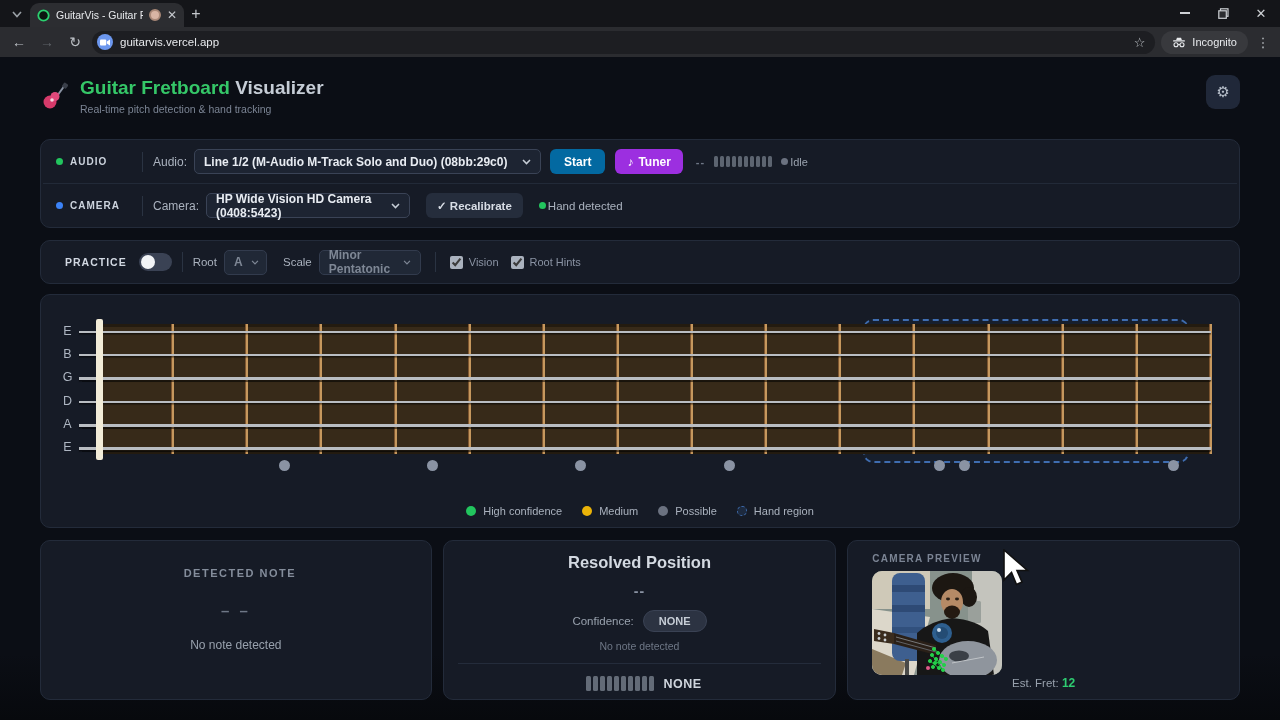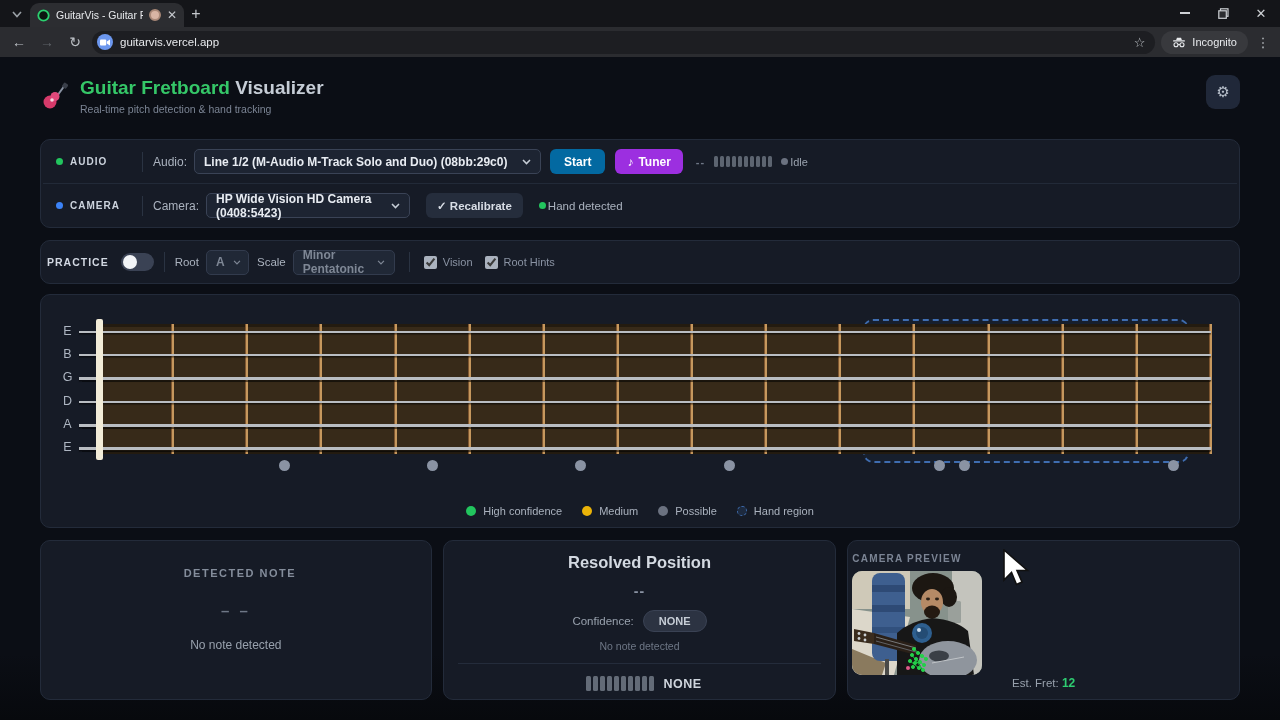--- a/index.html
+++ b/index.html
@@ -51,21 +51,21 @@
   .btn { height:25px; border-radius:6px; display:flex; align-items:center; justify-content:center; font-size:12px; font-weight:bold; color:#fff; }
   .btn-start { background:#0369a1; padding:0 14px; margin-left:9px; }
   .btn-tuner { background:#9c2fe0; padding:0 12px; margin-left:10px; gap:5px; }
   .level-text { font-size:11px; font-weight:bold; color:#6e7786; margin-left:13px; letter-spacing:1px; }
   .meter { display:flex; gap:2px; margin-left:9px; align-items:center; }
   .meter i { display:block; width:4px; height:11px; background:#98a1ad; opacity:.55; border-radius:1.5px; }
   .meter.big i { width:5px; height:15px; opacity:.6; }
   .status { display:flex; align-items:center; gap:2px; margin-left:9px; font-size:11px; color:#9aa2ae; }
   .btn-recal { background:#252d3c; color:#d8dde5; font-size:11.5px; font-weight:600; padding:0 11px; margin-left:16px; }
 
-  #practice-panel { top:183px; height:44px; display:flex; align-items:center; padding:0 6px; }
+  #practice-panel { top:183px; height:44px; display:flex; align-items:center; padding:0 24px; }
   .practice-label { font-size:10.5px; font-weight:bold; letter-spacing:1px; color:#d2d8e2; margin-right:12px; }
   .toggle { width:33px; height:18px; border-radius:9px; background:#3a4254; position:relative; flex:none; }
   .knob { position:absolute; left:2px; top:2px; width:14px; height:14px; border-radius:50%; background:#f2f4f7; }
   .chk-row { display:flex; align-items:center; gap:6px; margin-left:12px; font-size:11px; color:#8a93a3; }
   .chk { width:13px; height:13px; accent-color:#aab2be; }
 
   #fret-panel { top:237px; height:234px; }
   .hand-region { position:absolute; left:822px; top:24px; width:326px; height:144px; border:2px dashed #3f6db0; border-radius:10px; background:rgba(63,109,176,.05); z-index:0; }
   #board { position:absolute; left:58px; top:29px; width:1112px; height:130px; background:#372a19; box-shadow:inset 0 3px 0 rgba(0,0,0,.35), inset 0 -3px 0 rgba(0,0,0,.35); z-index:1; }
   .fret { position:absolute; top:0; bottom:0; width:3px; background:#c6985e; border-left:1px solid #7e5630; }
@@ -87,21 +87,21 @@
   #card-resolved { width:394px; text-align:center; padding-top:12px; }
   .resolved-title { font-size:16.5px; font-weight:600; color:#d3d9e1; }
   .resolved-value { font-size:14px; font-weight:bold; color:#8a93a3; letter-spacing:1px; margin-top:11px; }
   .conf-row { margin-top:11px; display:flex; align-items:center; justify-content:center; gap:9px; }
   .conf-label { font-size:11.5px; color:#98a1ad; }
   .conf-pill { padding:4px 15px; border-radius:13px; background:#2c3342; border:1px solid #3a4254; color:#c6cdd6; font-size:11px; font-weight:bold; }
   .resolved-msg { font-size:10.5px; color:#6e7786; margin-top:8px; }
   .card-div { height:1px; background:#242c3b; margin:11px 14px 0; }
   .meter-row { margin-top:12px; display:flex; align-items:center; justify-content:center; gap:9px; }
   .meter-none { font-size:12.5px; font-weight:bold; color:#cfd5dd; letter-spacing:.5px; }
-  #card-camera { width:393px; padding:12px 4px; }
+  #card-camera { width:393px; padding:12px 24px; }
   .cam-kicker { font-size:10px; font-weight:bold; letter-spacing:1.2px; color:#7b8494; }
   .cam-frame { margin-top:7px; width:130px; height:104px; border-radius:10px; overflow:hidden; background:#5f6a66; }
   .est-line { position:absolute; left:0; right:0; bottom:9px; text-align:center; font-size:11.5px; color:#98a1ad; }
   .est-value { color:#2ecc71; font-weight:bold; font-size:12px; }
   .cursor { position:absolute; left:1002px; top:549px; z-index:99; }
 </style>
 </head>
 <body>
 
 <div class="screen">
@@ -249,21 +249,21 @@
           <span class="knob"></span>
         </div>
       <div class="vdiv"></div>
       <span class="field-label" style="font-size:11.5px">Root</span>
       <div class="select disabled" style="width:43px">
         <span>A</span>
         <svg class="chev" width="8" height="5" viewBox="0 0 9 6">
             <polyline points="1,1 4.5,4.6 8,1" fill="none" stroke="#7e8795" stroke-width="1.5"></polyline>
           </svg>
       </div>
-      <span class="field-label" style="font-size:11.5px;margin-left:8px">Scale</span>
+      <span class="field-label" style="font-size:11.5px;margin-left:16px">Scale</span>
       <div class="select disabled" style="width:102px">
         <span>Minor Pentatonic</span>
         <svg class="chev" width="8" height="5" viewBox="0 0 9 6">
             <polyline points="1,1 4.5,4.6 8,1" fill="none" stroke="#7e8795" stroke-width="1.5"></polyline>
           </svg>
       </div>
       <div class="vdiv" style="margin:0 14px"></div>
       <div class="chk-row" style="margin-left:0">
         <input type="checkbox" class="chk" checked="" style="">
         <span>Vision</span>

